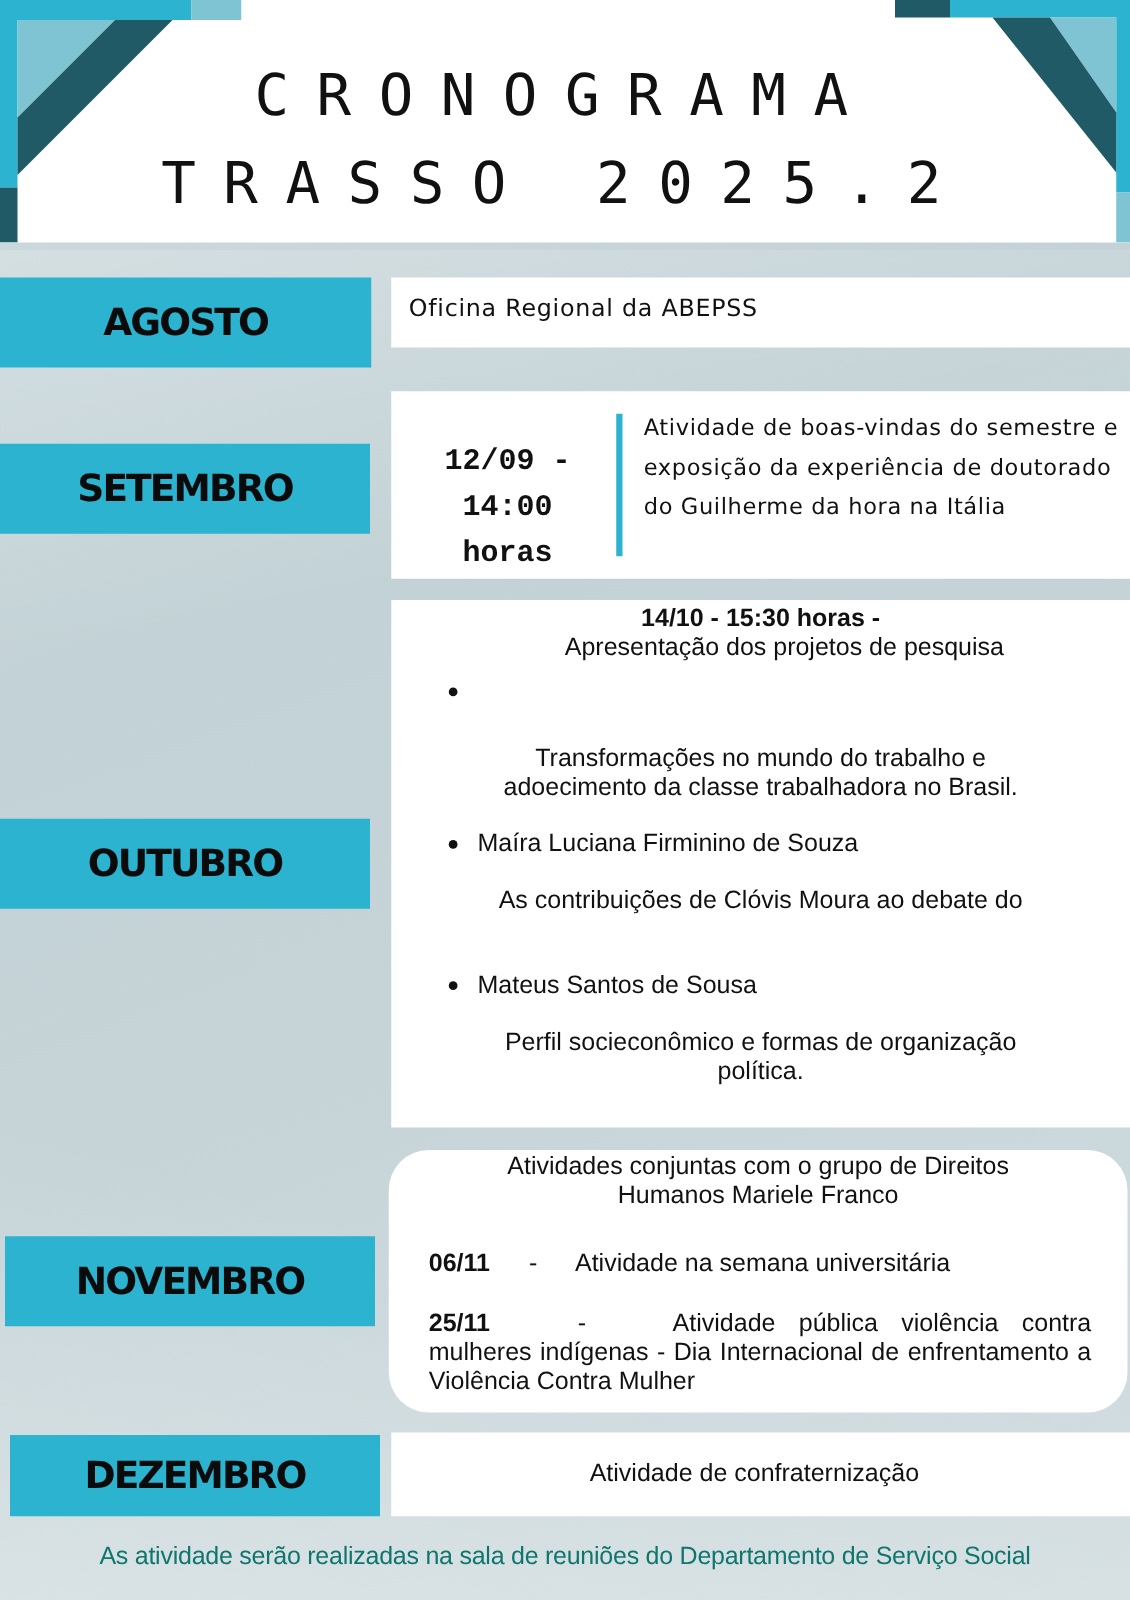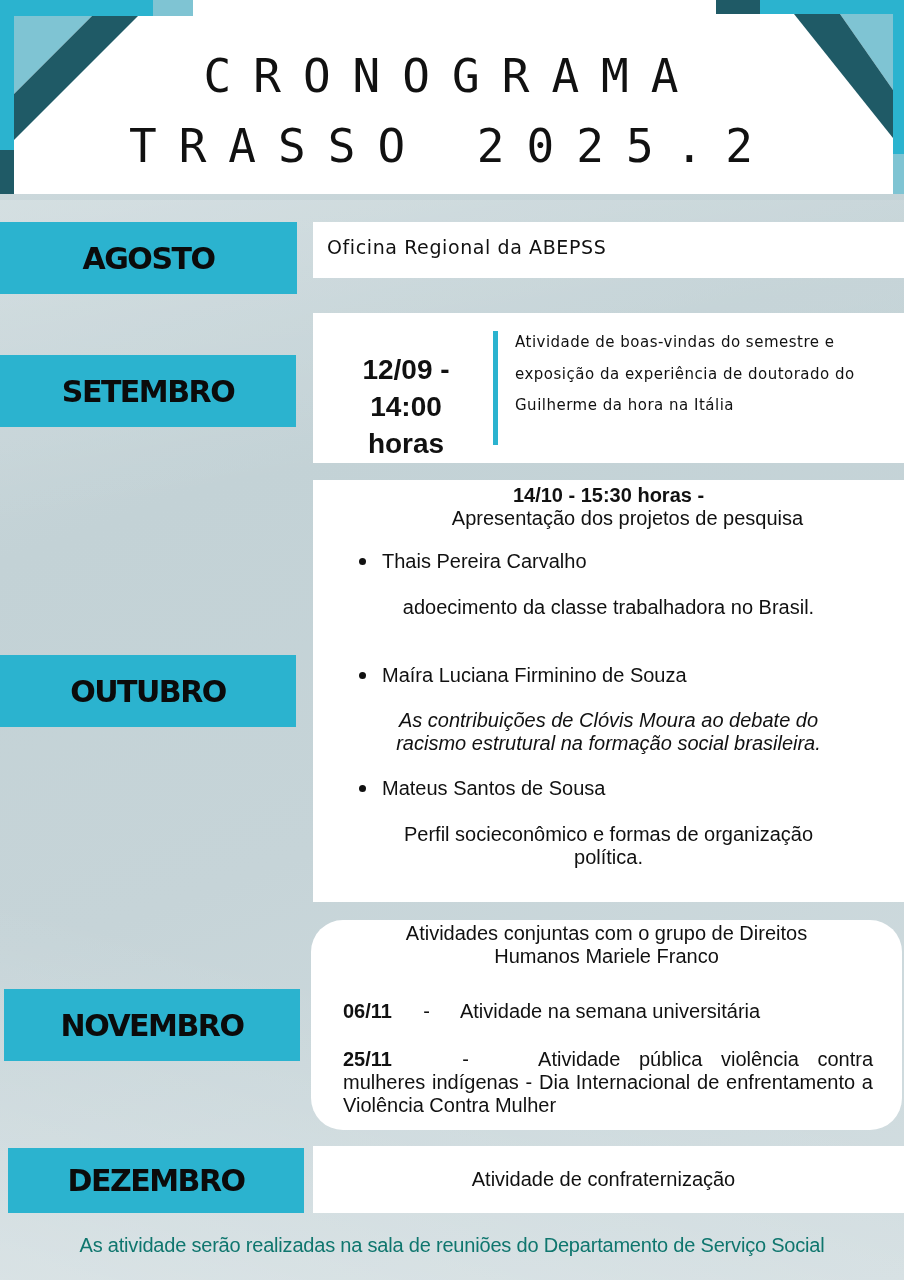--- a/index.html
+++ b/index.html
@@ -45,26 +45,26 @@
     
     .agosto-text {
       position: absolute; left: 14px; top: 0; height: 100%; display: flex; align-items: center;
       font-family: "DejaVu Sans", sans-serif; font-size: 19px; letter-spacing: 0.6px; color: #111;
       padding-bottom: 6px;
     }
 
     
     .set-date {
       position: absolute; left: 20px; top: 38px; width: 146px; text-align: center;
-      font-family: Liberation Sans, sans-serif; font-weight: 700; font-size: 28px; line-height: 37px;
+      font-family: Liberation Mono, monospace; font-weight: 700; font-size: 24px; line-height: 37px;
     }
     .set-bar { position: absolute; left: 180px; top: 18px; width: 5px; height: 114px; background: #2bb3cf; }
     .set-desc {
       position: absolute; left: 202px; top: 14px; width: 380px;
-      font-family: "DejaVu Sans", sans-serif; font-size: 15px; line-height: 31.5px; letter-spacing: 0.5px;
+      font-family: "DejaVu Sans", sans-serif; font-size: 18px; line-height: 31.5px; letter-spacing: 0.5px;
     }
 
     
     .out-body { position: absolute; left: 0; top: 0; width: 100%; font-size: 20px; line-height: 23px; }
     .center { text-align: center; }
     .bold { font-weight: 700; }
     .bullet-item { display: flex; align-items: center; padding-left: 46px; }
     .bullet-dot { width: 7px; height: 7px; border-radius: 50%; background: #111; margin-right: 16px; }
 
     
@@ -126,33 +126,32 @@
 <div class="month" style="left:0;top:655px;width:296px;height:72px;">
   <span>OUTUBRO</span>
 </div>
 <div class="panel" style="left:313px;top:480px;width:591px;height:422px;">
   <div class="out-body">
     <div class="center bold" style="position:absolute;left:0;top:4px;width:100%;">14/10 - 15:30 horas -</div>
     <div class="center" style="position:absolute;left:0;top:27px;width:100%;margin-left:19px;">Apresentação dos projetos de pesquisa</div>
 
     <div class="bullet-item" style="position:absolute;left:0;top:70px;">
       <span class="bullet-dot"></span>
-      <span>Thais Pereira Carvalho</span>
     </div>
     <div class="center" style="position:absolute;left:0;top:116px;width:100%;">
+      <div>Transformações no mundo do trabalho e</div>
       <div>adoecimento da classe trabalhadora no Brasil.</div>
     </div>
 
     <div class="bullet-item" style="position:absolute;left:0;top:184px;">
       <span class="bullet-dot"></span>
       <span>Maíra Luciana Firminino de Souza</span>
     </div>
-    <div class="center" style="position:absolute;left:0;top:229px;width:100%;font-style:italic;">
+    <div class="center" style="position:absolute;left:0;top:229px;width:100%;">
       <div>As contribuições de Clóvis Moura ao debate do</div>
-      <div>racismo estrutural na formação social brasileira.</div>
     </div>
 
     <div class="bullet-item" style="position:absolute;left:0;top:297px;">
       <span class="bullet-dot"></span>
       <span>Mateus Santos de Sousa</span>
     </div>
     <div class="center" style="position:absolute;left:0;top:343px;width:100%;">
       <div>Perfil socieconômico e formas de organização</div>
       <div>política.</div>
     </div>

